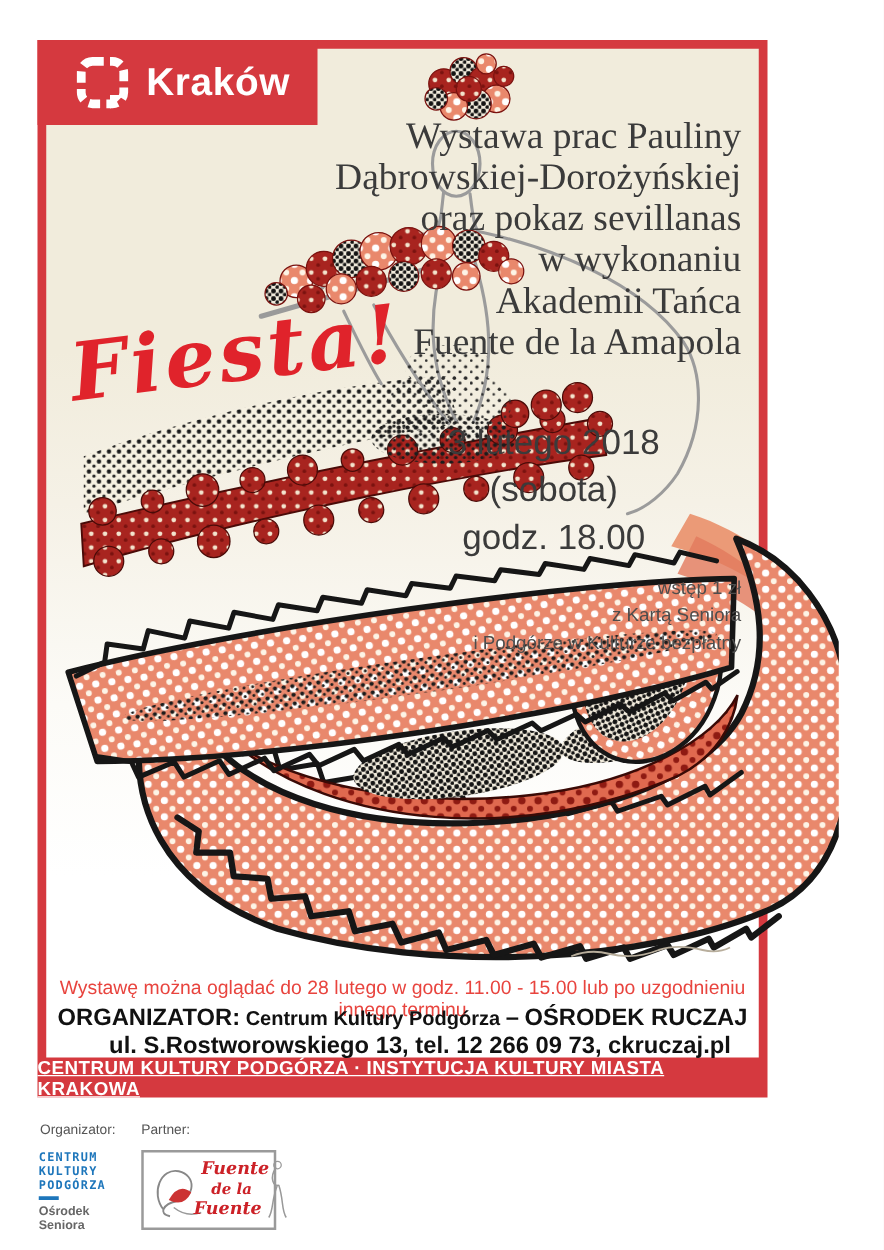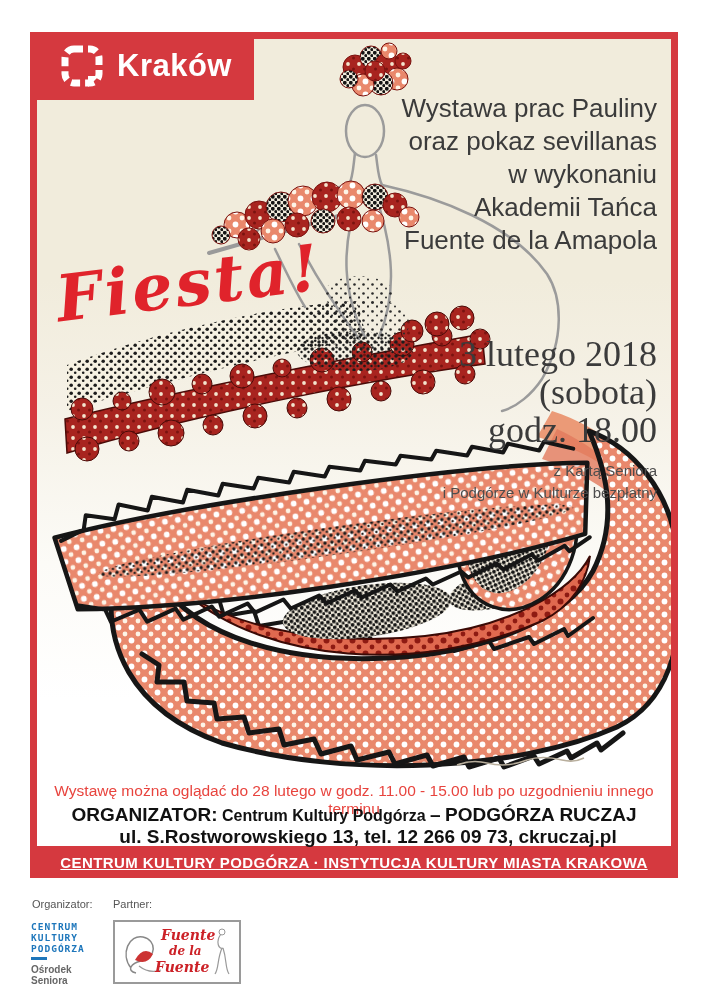--- a/index.html
+++ b/index.html
@@ -1,32 +1,32 @@
 <!DOCTYPE html>
 <html><head>
 <meta charset="utf-8">
 <style>
   html,body{margin:0;padding:0;background:#ffffff;}
   .page{position:relative;width:707px;height:1000px;background:#ffffff;
         font-family:"Liberation Sans",sans-serif;overflow:hidden;}
   
-  .poster{position:absolute;left:30px;top:32px;width:648px;height:846px;background:#d5393f;}
+  .poster{position:absolute;left:30px;top:32px;width:564px;height:846px;background:#d5393f;padding-left:20px;}
   .poster-inner{position:absolute;left:7px;top:7px;right:7px;bottom:32px;
     background:linear-gradient(180deg,#f1ecdc 0%,#f1ecdc 30%,#f5f1e6 45%,#fcfbf7 65%,#ffffff 82%,#ffffff 100%);}
   
   .krakow-banner{position:absolute;left:0;top:0;width:224px;height:68px;background:#d5393f;
     display:flex;align-items:center;}
   .krakow-logo{margin-left:30px;width:44px;height:44px;flex:0 0 auto;}
   .krakow-name{color:#fff;font-size:31px;font-weight:bold;margin-left:13px;letter-spacing:.5px;}
   
   .headline{position:absolute;top:60px;right:21px;width:420px;text-align:right;
-    color:#3b3b3b;font-size:26px;line-height:33px;font-weight:400;}
-  
-  .date-block{position:absolute;top:303px;right:21px;width:300px;text-align:right;
-    color:#3b3b3b;font-size:36px;line-height:38px;font-family:Liberation Serif, serif;}
+    color:#3b3b3b;font-size:30px;line-height:33px;font-weight:400;font-family:Liberation Serif, serif;}
+  
+  .date-block{position:absolute;top:303px;right:21px;width:300px;text-align:center;
+    color:#3b3b3b;font-size:28px;line-height:38px;}
   
   .admission{position:absolute;top:428px;right:21px;width:320px;text-align:right;
     color:#4d4d4d;font-size:15px;line-height:22px;}
   
   .fiesta{position:absolute;left:22px;top:230px;color:#e0232b;
     font-family:"DejaVu Serif",serif;font-style:italic;font-weight:bold;
     font-size:64px;letter-spacing:3px;transform:rotate(-7deg);transform-origin:left top;}
   
   .artwork{position:absolute;left:7px;top:7px;width:634px;height:807px;}
   
@@ -42,21 +42,21 @@
     font-weight:bold;font-size:15px;letter-spacing:.4px;text-decoration:underline;}
   
   .footer-label{position:absolute;font-size:11px;color:#555;}
   .lbl-org{left:32px;top:898px;}
   .lbl-partner{left:113px;top:898px;}
   .ckp-logo{position:absolute;left:31px;top:921px;line-height:11px;}
   .ckp-logo .l{font-family:"DejaVu Sans Mono",monospace;font-weight:bold;font-size:9.5px;
     letter-spacing:1px;color:#1d76bb;}
   .ckp-divider{width:16px;height:2.5px;background:#1d76bb;margin:3px 0 4px 0;}
   .ckp-logo .s{font-size:10px;font-weight:bold;color:#666;line-height:11px;}
-  .fuente-box{position:absolute;left:113px;top:920px;width:128px;height:64px;
+  .fuente-box{position:absolute;left:113px;top:920px;width:108px;height:64px;
     background:#fff;border:2px solid #9a9a9a;box-sizing:border-box;}
   .fuente-text{position:absolute;left:36px;top:5px;color:#cc2127;
     font-family:"DejaVu Serif",serif;font-style:italic;font-weight:bold;line-height:16px;}
   .fuente-text .f1{font-size:14px;margin-left:10px;}
   .fuente-text .f2{font-size:12px;margin-left:18px;}
   .fuente-text .f3{font-size:14px;margin-left:4px;}
 </style>
 </head>
 <body>
 
@@ -232,46 +232,48 @@
     <div class="krakow-banner">
       <svg class="krakow-logo" viewBox="0 0 44 44">
         <rect x="5" y="5" width="34" height="34" rx="9" fill="none" stroke="#ffffff" stroke-width="7" stroke-dasharray="9 5"></rect>
         <path d="M28,32 L39,32 L28,43 Z" fill="#ffffff"></path>
       </svg>
       <span class="krakow-name">Kraków</span>
     </div>
 
     <div class="headline">
       <div>Wystawa prac Pauliny</div>
+      <div>Dąbrowskiej-Dorożyńskiej</div>
       <div>oraz pokaz sevillanas</div>
       <div>w wykonaniu</div>
       <div>Akademii Tańca</div>
       <div>Fuente de la Amapola</div>
     </div>
 
     <div class="fiesta">Fiesta!</div>
 
     <div class="date-block">
       <div>3 lutego 2018</div>
       <div>(sobota)</div>
       <div>godz. 18.00</div>
     </div>
 
     <div class="admission">
+      <div>wstęp 1 zł</div>
       <div>z Kartą Seniora</div>
       <div>i Podgórze w Kulturze bezpłatny</div>
     </div>
 
     <div class="viewing-note">Wystawę można oglądać do 28 lutego w godz. 11.00 - 15.00 lub po uzgodnieniu innego terminu</div>
 
     <div class="org-line">
       <span class="big">ORGANIZATOR:</span>
       <span class="small">Centrum Kultury Podgórza</span>
       <span class="big">–</span>
-      <span class="big">PODGÓRZA RUCZAJ</span>
+      <span class="big">OŚRODEK RUCZAJ</span>
     </div>
     <div class="addr-line">ul. S.Rostworowskiego 13, tel. 12 266 09 73, ckruczaj.pl</div>
 
     <div class="poster-banner">CENTRUM KULTURY PODGÓRZA · INSTYTUCJA KULTURY MIASTA KRAKOWA</div>
   </div>
 
   <div class="footer-label lbl-org">Organizator:</div>
   <div class="footer-label lbl-partner">Partner:</div>
 
   <div class="ckp-logo">

